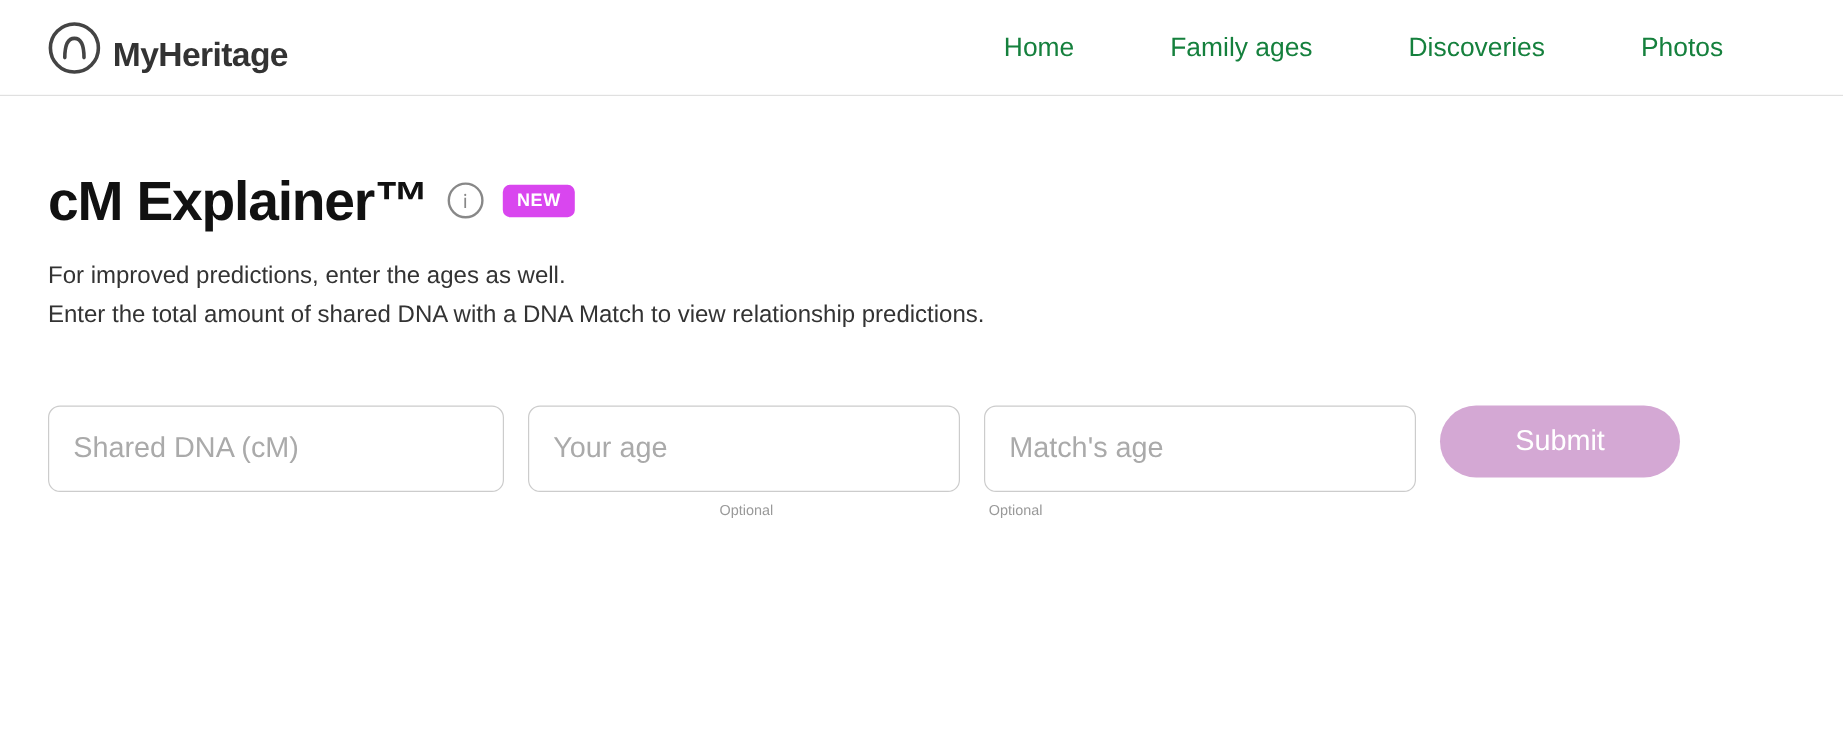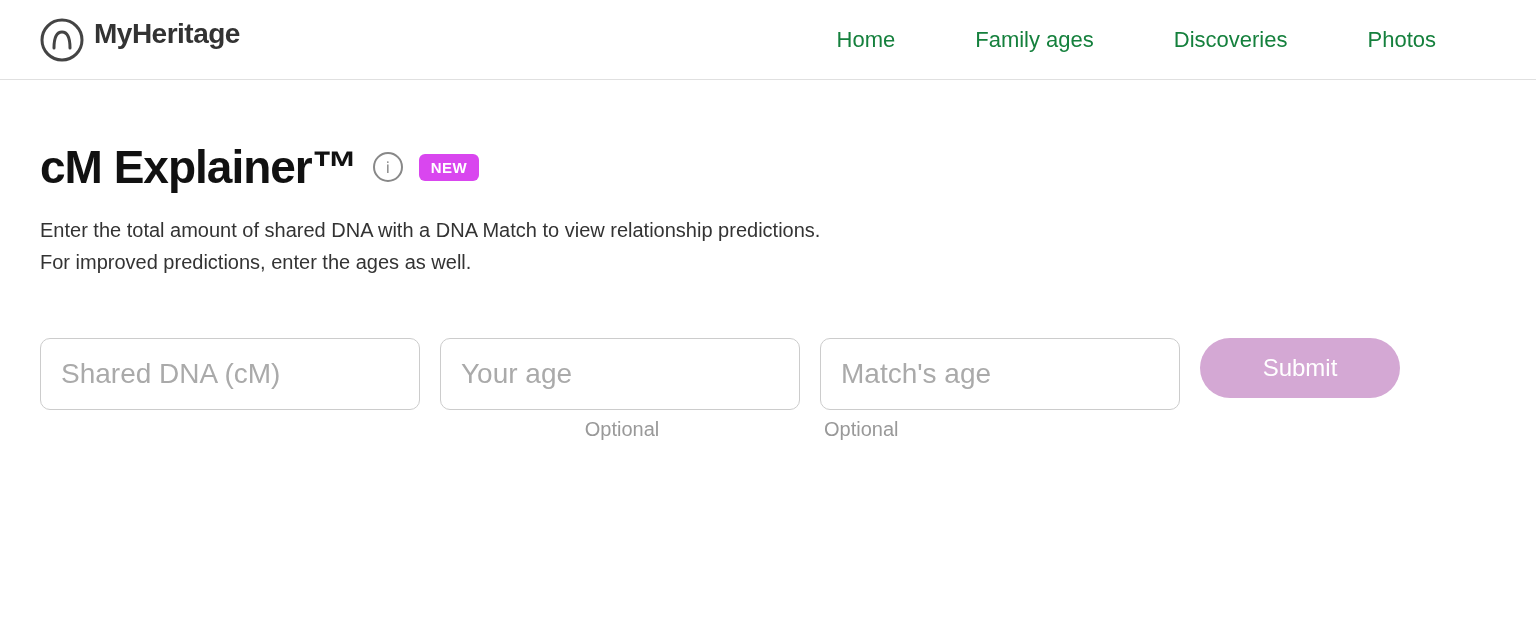--- a/index.html
+++ b/index.html
@@ -20,21 +20,21 @@
     .header {
       display: flex;
       align-items: center;
       padding: 0 40px;
       height: 80px;
       border-bottom: 1px solid #e0e0e0;
     }
 
     .logo-area {
       display: flex;
-      align-items: flex-start;
+      align-items: flex-end;
       gap: 10px;
       margin-right: auto;
     }
 
     .logo-icon {
       width: 44px;
       height: 44px;
     }
 
     .logo-text {
@@ -130,35 +130,35 @@
       align-items: center;
     }
 
     .input-group.match-age {
       flex: 0 0 360px;
     }
 
     .form-input {
       height: 72px;
       padding: 0 20px;
-      font-size: 28px;
+      font-size: 24px;
       color: #aaaaaa;
       border: 1.5px solid #cccccc;
       border-radius: 10px;
       outline: none;
       background: #ffffff;
       width: 100%;
     }
 
     .form-input::placeholder {
       color: #aaaaaa;
     }
 
     .input-label {
-      font-size: 20px;
+      font-size: 12px;
       color: #999999;
       margin-top: 8px;
       padding-left: 4px;
     }
 
     .submit-btn {
       height: 60px;
       padding: 0 48px;
       font-size: 24px;
       font-weight: 500;
@@ -198,22 +198,22 @@
 <main class="main">
   <div class="page-title-row">
     <h1 class="page-title">cM Explainer™</h1>
     <div class="info-icon">
       <span>ℹ</span>
     </div>
     <span class="new-badge">NEW</span>
   </div>
 
   <div class="description">
+    <div>For improved predictions, enter the ages as well.</div>
     <div>Enter the total amount of shared DNA with a DNA Match to view relationship predictions.</div>
-    <div>For improved predictions, enter the ages as well.</div>
   </div>
 
   <div class="form-row">
 
     <div class="input-group shared-dna">
       <input class="form-input" type="text" placeholder="Shared DNA (cM)" style="">
     </div>
 
     <div class="input-group your-age">
       <input class="form-input" type="text" placeholder="Your age" style="">

